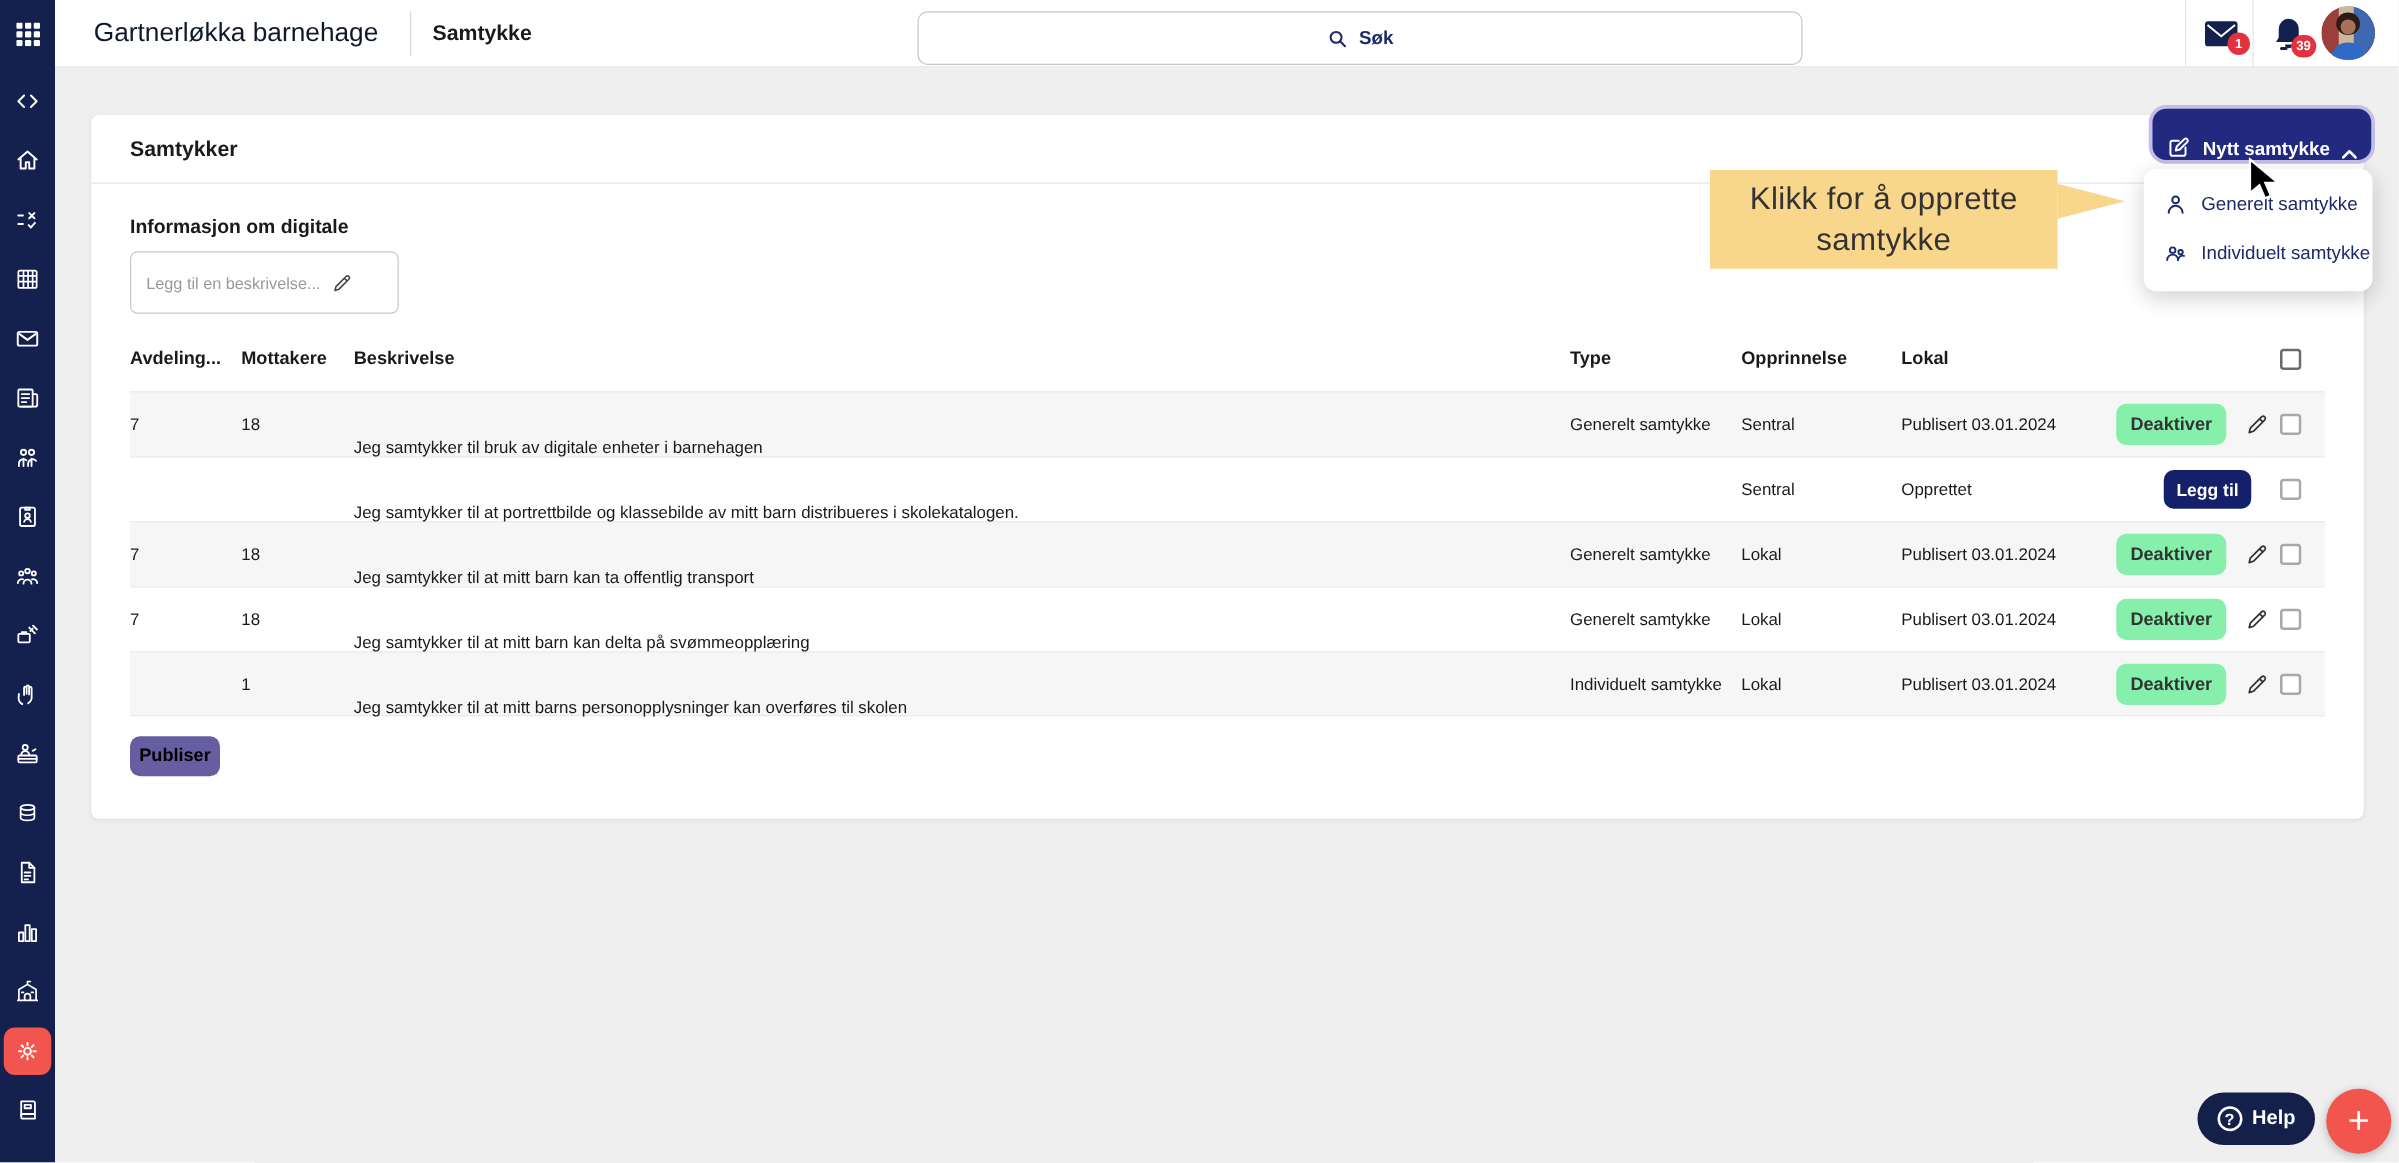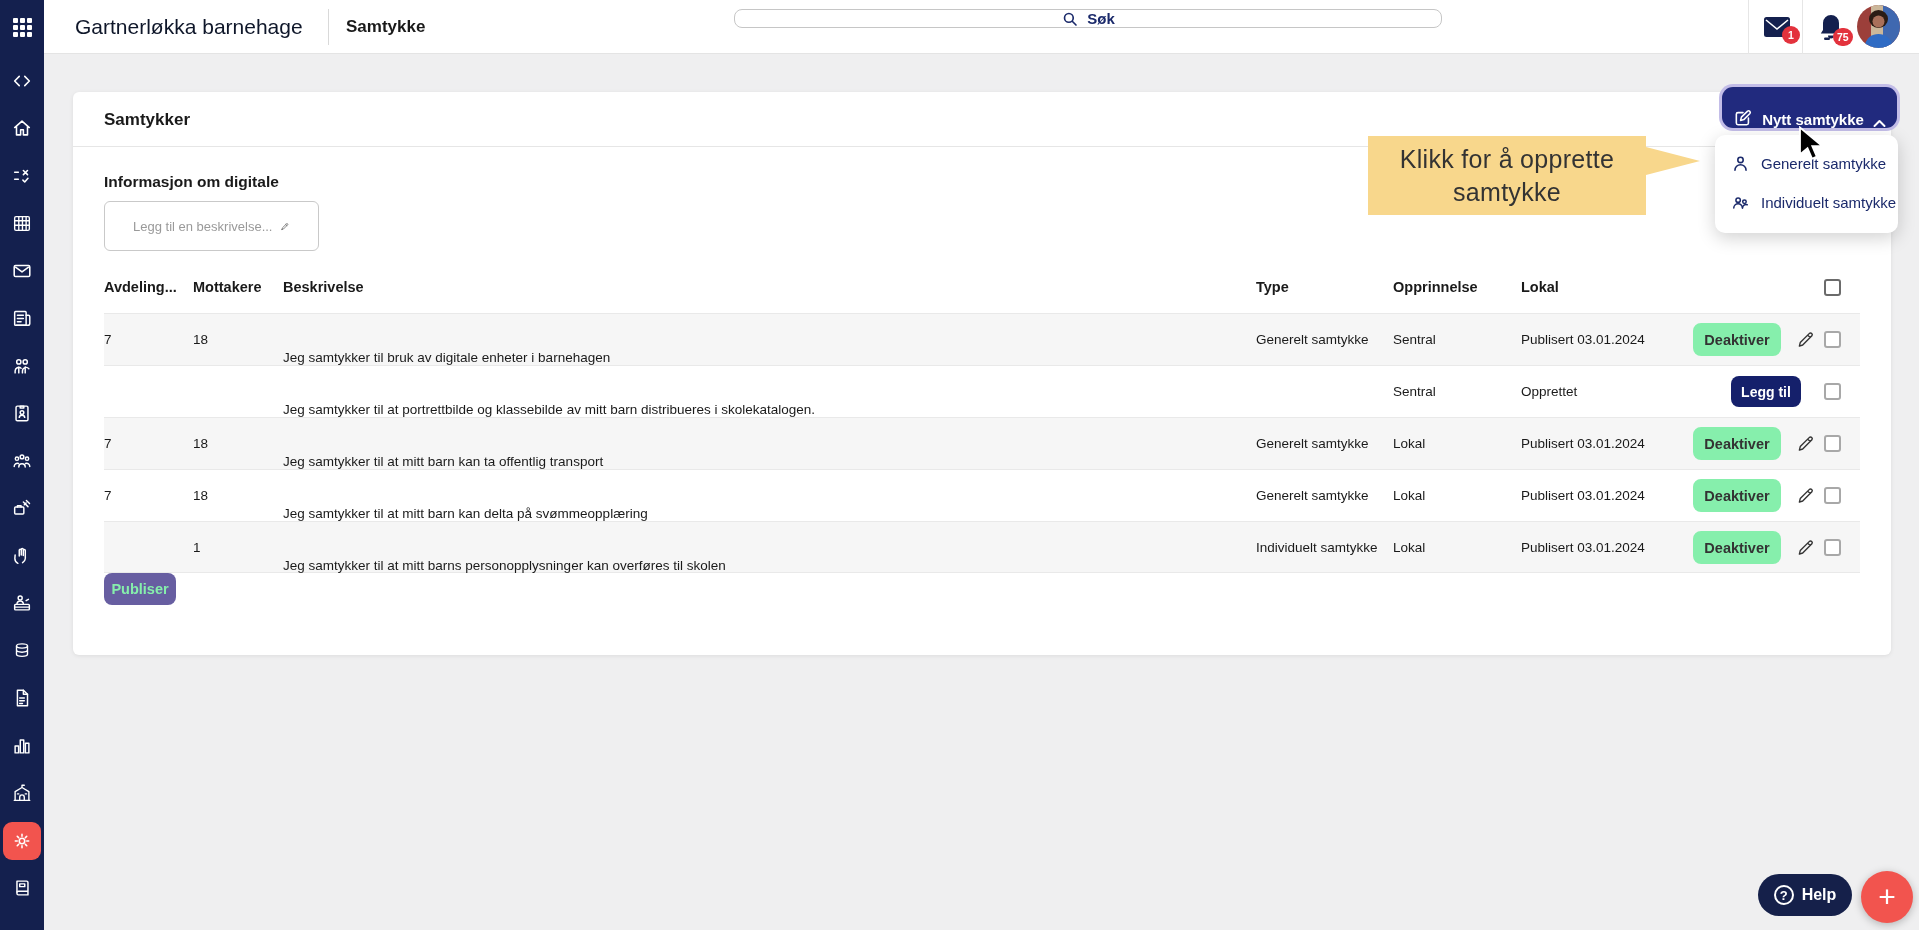--- a/index.html
+++ b/index.html
@@ -13,56 +13,56 @@
   .nav-items { position:absolute; top:57px; left:0; width:44px; }
   .nav-item { width:44px; height:47.5px; display:flex; align-items:center; justify-content:center; cursor:pointer; }
   .nav-item .act-bg { width:38px; height:38px; border-radius:9px; display:flex; align-items:center; justify-content:center; }
   .nav-item.active .act-bg { background:#F2544E; }
 
   
   .topbar { position:absolute; left:44px; top:0; width:1875px; height:54px; background:#fff; border-bottom:1px solid #e4e4e4; z-index:15; }
   .app-title { position:absolute; left:31px; top:0; height:54px; line-height:54px; font-size:21px; color:#0f172a; }
   .tab-divider { position:absolute; left:284px; top:9px; height:36px; width:1px; background:#d9d9d9; }
   .top-tab { position:absolute; left:302px; top:0; height:54px; line-height:54px; font-size:17px; font-weight:bold; }
-  .search-box { position:absolute; left:690px; top:9px; width:708px; height:19px; border:1px solid #c6c6c6; border-radius:8px; background:#fff;
+  .search-box { position:absolute; left:690px; top:9px; width:708px; height:43px; border:1px solid #c6c6c6; border-radius:8px; background:#fff;
     display:flex; align-items:center; justify-content:center; gap:8px; cursor:text; }
   .search-box span { font-size:15px; font-weight:bold; color:#1b2a6b; }
   .tb-div { position:absolute; top:0; height:54px; width:1px; background:#e6e6e6; }
   .icon-btn { position:absolute; top:0; width:52px; height:54px; display:flex; align-items:center; justify-content:center; cursor:pointer; }
   .badge { position:absolute; min-width:18px; height:18px; border-radius:9px; background:#E3323D; color:#fff; font-size:10.5px; font-weight:bold;
     display:flex; align-items:center; justify-content:center; padding:0 4px; }
   .avatar { position:absolute; left:1813px; top:5px; width:43px; height:43px; border-radius:50%; overflow:hidden; cursor:pointer; }
 
   
   .card { position:absolute; left:73px; top:92px; width:1818px; height:563px; background:#fff; border-radius:6px;
     box-shadow:0 1px 4px rgba(0,0,0,.08); z-index:1; }
   .card-header { height:55px; line-height:55px; padding-left:31px; font-size:17px; font-weight:bold; border-bottom:1px solid #e6e6e6; }
   .card-body { padding:0 31px; }
   .section-title { margin-top:26px; font-size:15.5px; font-weight:bold; }
   .desc-input { margin-top:10px; width:215px; height:50px; border:1px solid #c9c9c9; border-radius:6px; background:#fff;
-    display:flex; align-items:center; padding:0 28px; gap:8px; cursor:text; }
+    display:flex; align-items:center; padding:0 12px; gap:8px; cursor:text; }
   .desc-input span { font-size:13px; color:#9a9a9a; white-space:nowrap; }
 
   
   .ctable { margin-top:10px; }
   .trow, .thead { display:grid; grid-template-columns:89px 90px 973px 137px 128px 172px 131px 36px; align-items:center; }
   .thead { height:52px; font-size:14.5px; font-weight:bold; }
   .trow { height:52px; font-size:13.5px; border-top:1px solid #e9e9e9; background:#fff; }
   .trow:last-child { border-bottom:1px solid #e9e9e9; }
   .trow.alt { background:#f6f6f6; }
   .cell-besk { padding-right:20px;margin-top:36px; }
   .checkbox { width:17px; height:17px; border:2px solid #a8a8a8; border-radius:3px; background:#fff; cursor:pointer; }
   .thead .checkbox { border-color:#6b6b6b; }
   .actions { display:flex; align-items:center; }
   .btn-deactivate { width:88px; height:33px; border:none; border-radius:8px; background:#86efac; color:#333; font-size:14.5px; font-weight:bold;
     font-family:inherit; cursor:pointer; }
   .btn-add { width:70px; height:31px; margin-left:38px; border:none; border-radius:8px; background:#15206B; color:#fff; font-size:14px; font-weight:bold;
     font-family:inherit; cursor:pointer; }
   .edit-pencil { margin-left:14px; cursor:pointer; }
-  .btn-publish { width:72px; height:32px; border:none; border-radius:8px; background:#675EA1; color:#86efac; font-size:14.5px;
+  .btn-publish { margin-top:16px; width:72px; height:32px; border:none; border-radius:8px; background:#675EA1; color:#000000; font-size:14.5px;
     font-weight:bold; font-family:inherit; cursor:pointer; }
 
   
   .new-btn { position:absolute; left:1722px; top:87px; width:175px; height:41px; border:none; border-radius:11px; background:#212A7E; color:#fff;
     display:flex; align-items:flex-end; justify-content:center; gap:9px; font-size:15px; font-weight:bold; font-family:inherit; cursor:pointer;
     box-shadow:0 0 0 3px #c3bde8; z-index:6; }
   .dropdown { position:absolute; left:1715px; top:135px; width:183px; height:98px; background:#fff; border-radius:10px;
     box-shadow:0 5px 18px rgba(0,0,0,.18); padding-top:9px; z-index:6; }
   .dd-item { height:39px; display:flex; align-items:center; gap:11px; padding-left:16px; cursor:pointer; }
   .dd-item span { font-size:15px; color:#1b2a6b; }
@@ -274,21 +274,21 @@
       </svg>
     <span class="badge" style="left:31px; top:26px;">1</span>
   </div>
   <div class="tb-div" style="left:1758px"></div>
   <div class="icon-btn" style="left:1761px">
     <svg width="26" height="28" viewBox="0 0 26 28">
         <path d="M13 2a8 8 0 0 1 8 8v7l2.2 3.5H2.8L5 17v-7a8 8 0 0 1 8-8Z" fill="#14204E"></path>
         <path d="M10 22.5a3 3 0 0 0 6 0" fill="#14204E"></path>
         <rect x="6" y="24.5" width="6" height="2.4" rx="1.2" fill="#14204E"></rect>
       </svg>
-    <span class="badge" style="left:28px; top:28px;">75</span>
+    <span class="badge" style="left:28px; top:28px;">39</span>
   </div>
   <div class="avatar">
     <svg width="43" height="43" viewBox="0 0 43 43">
       <rect width="43" height="43" fill="#9c3f3a"></rect>
         <rect x="22" width="21" height="43" fill="#3f68b0"></rect>
         <rect x="14" y="0" width="12" height="43" fill="#cbb79a"></rect>
       <ellipse cx="21.5" cy="14" rx="9.5" ry="9" fill="#2b1c14"></ellipse>
       <circle cx="21.5" cy="16.5" r="6" fill="#a9705a"></circle>
       <path d="M7 43c2-11 8-14 14.5-14S34 32 36 43Z" fill="#2f6bc4"></path>
     </svg>

